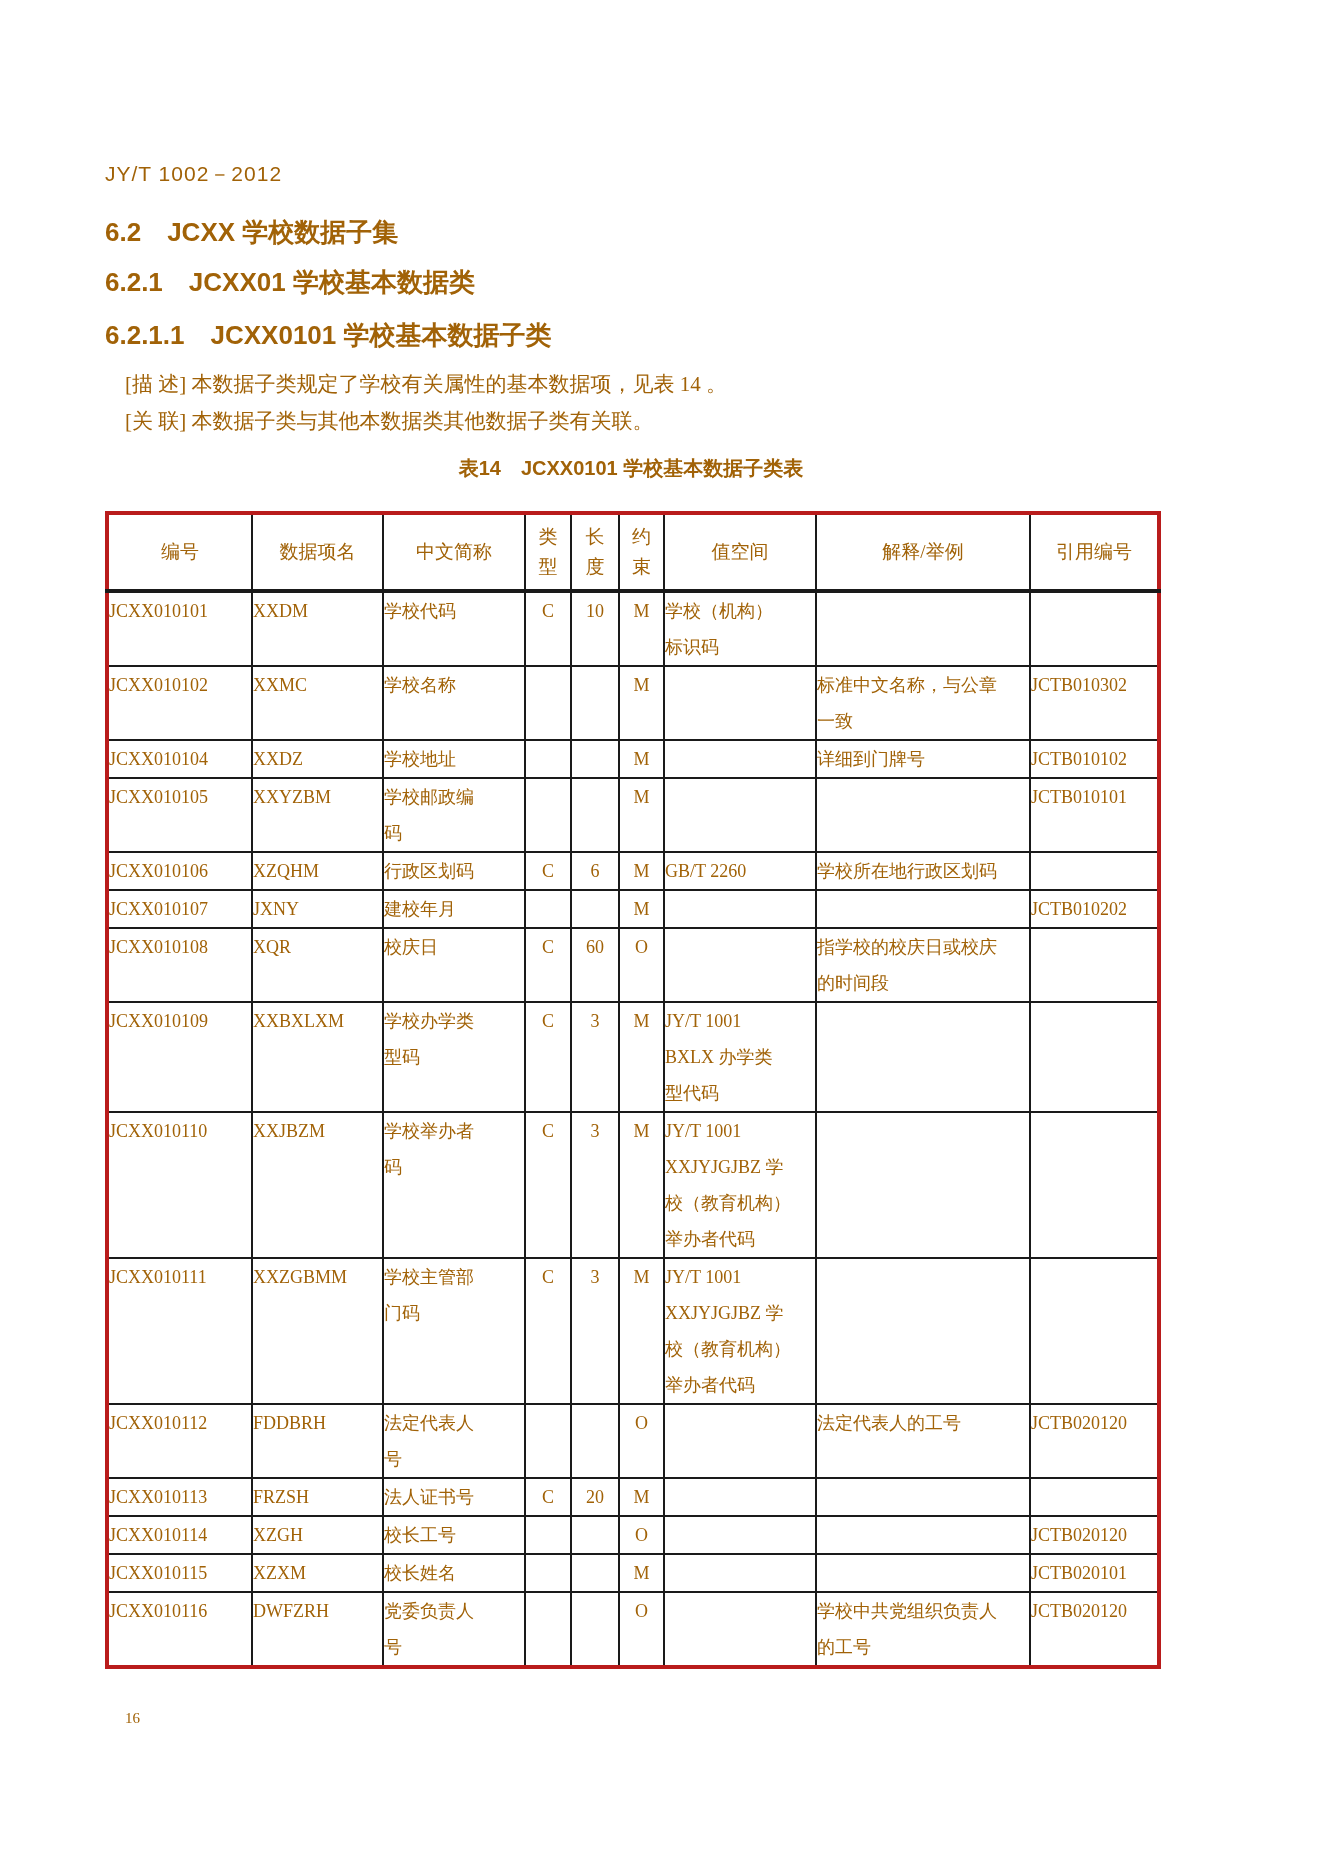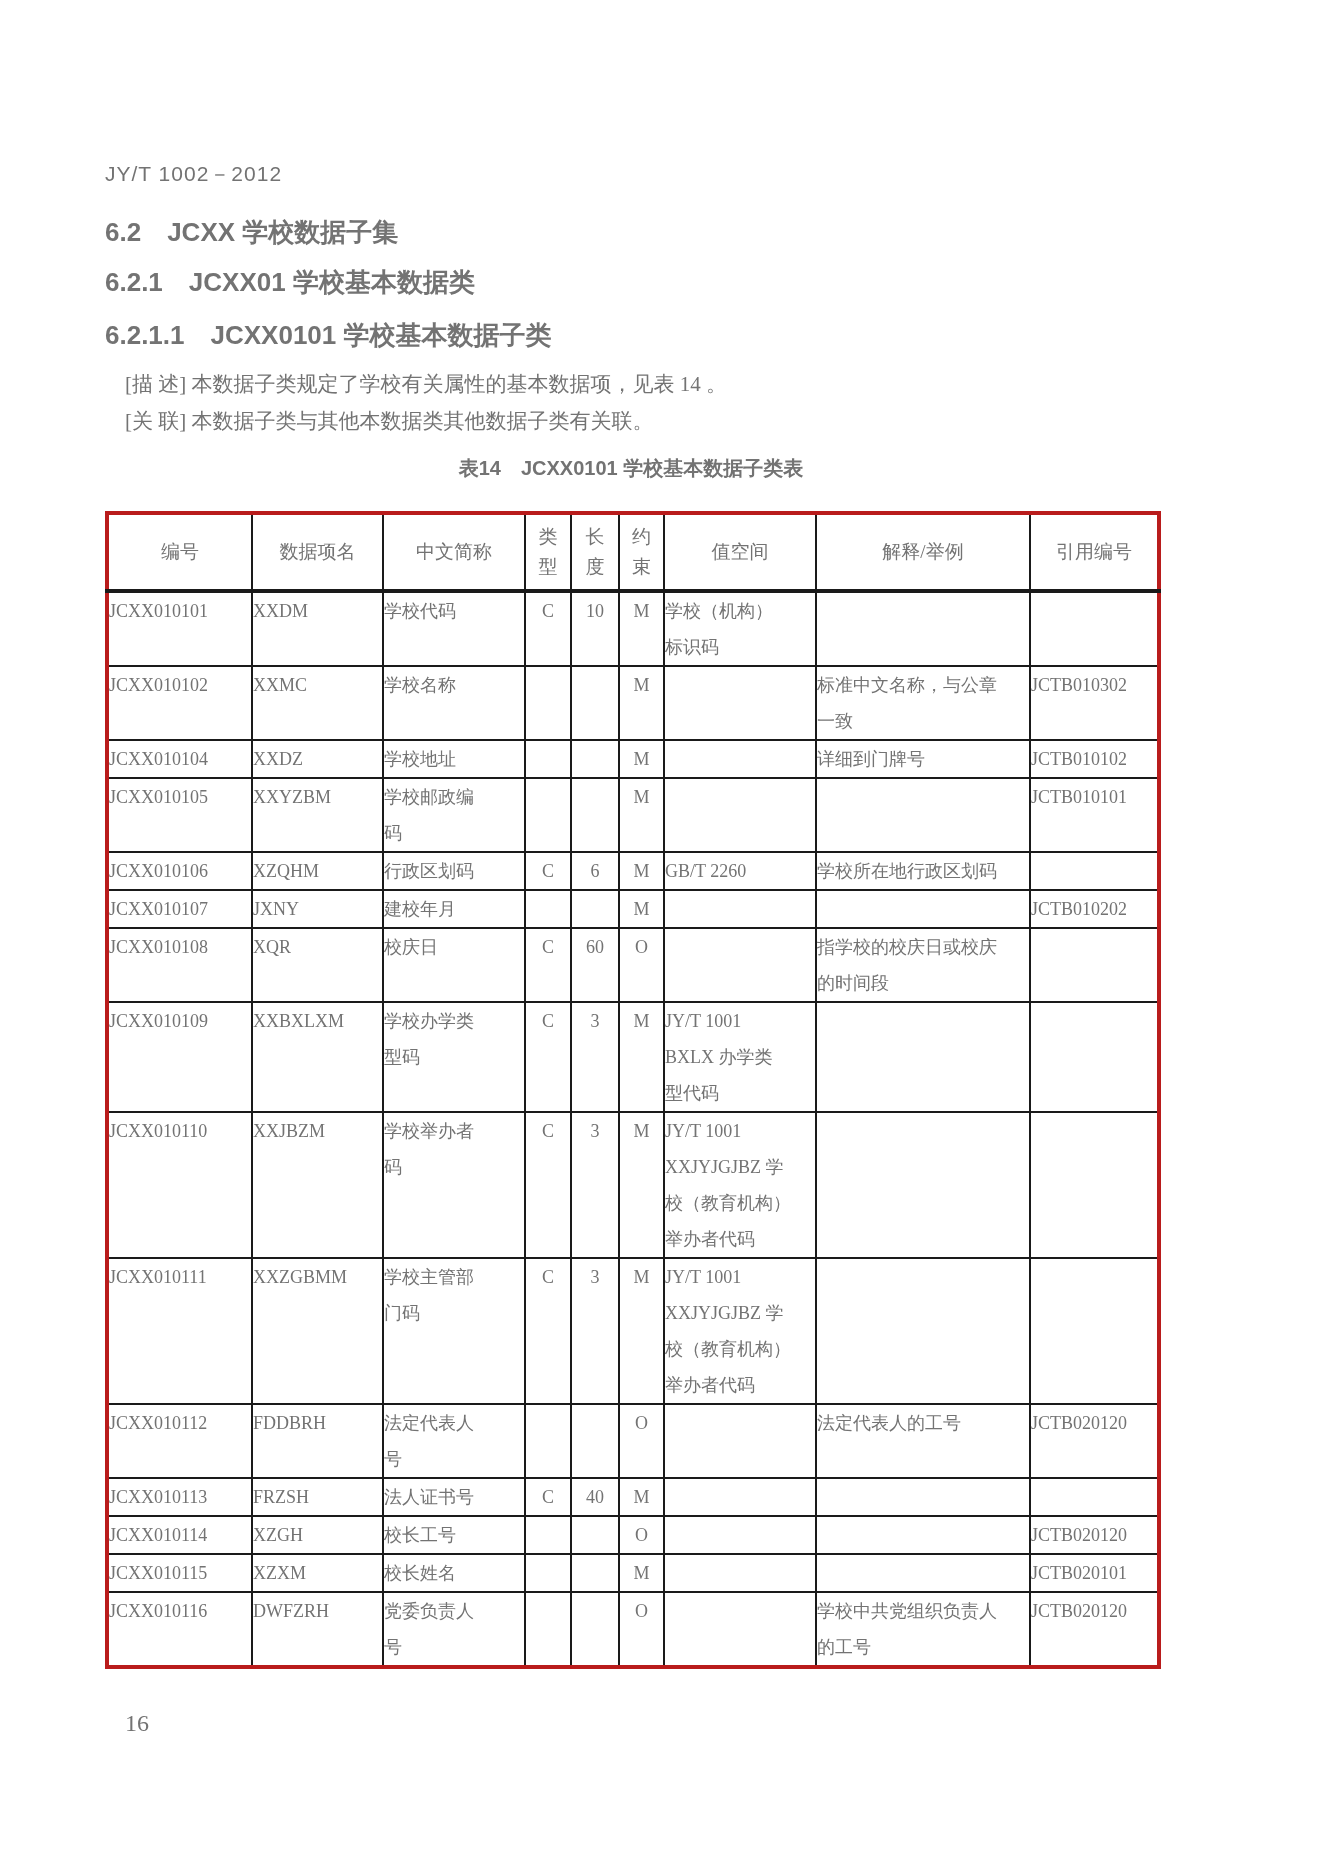--- a/index.html
+++ b/index.html
@@ -1,20 +1,20 @@
 <!DOCTYPE html>
 <html><head>
 <meta charset="utf-8">
 <style>
   html,body{margin:0;padding:0;background:#ffffff;}
   .page{
     position:relative;
     width:1323px;height:1871px;
     background:#ffffff;
-    color:#737373;
+    color:#a16207;
     font-family:"Liberation Serif","DejaVu Serif",serif;
     overflow:hidden;
   }
   .content{position:absolute;left:105px;top:0;width:1052px;}
   .doc-number{
     position:absolute;left:0;top:160px;
     font-family:"Liberation Sans","DejaVu Sans",sans-serif;
     font-size:21px;letter-spacing:1px;font-weight:500;
     white-space:pre;
   }
@@ -66,21 +66,21 @@
   }
   td.c-id{padding-left:9px;}
   td.c-name{padding-left:10px;}
   td.c-cn{padding-left:12px;}
   td.c-type,td.c-len,td.c-cons{text-align:center;}
   td.c-space{padding-left:10px;}
   td.c-expl{padding-left:12px;}
   td.c-ref{padding-left:8px;}
   .page-number{
     position:absolute;left:20px;top:1710px;
-    font-size:24px;
+    font-size:15px;
   }
 </style>
 </head>
 <body>
 
 <div class="page">
   <div class="content">
 
     <div class="doc-number">JY/T 1002－2012</div>
 
@@ -257,21 +257,21 @@
             <td class="c-cons">O</td>
             <td class="c-space"></td>
             <td class="c-expl">法定代表人的工号</td>
             <td class="c-ref">JCTB020120</td>
           </tr>
           <tr>
             <td class="c-id">JCXX010113</td>
             <td class="c-name">FRZSH</td>
             <td class="c-cn">法人证书号</td>
             <td class="c-type">C</td>
-            <td class="c-len">40</td>
+            <td class="c-len">20</td>
             <td class="c-cons">M</td>
             <td class="c-space"></td>
             <td class="c-expl"></td>
             <td class="c-ref"></td>
           </tr>
           <tr>
             <td class="c-id">JCXX010114</td>
             <td class="c-name">XZGH</td>
             <td class="c-cn">校长工号</td>
             <td class="c-type"></td>

